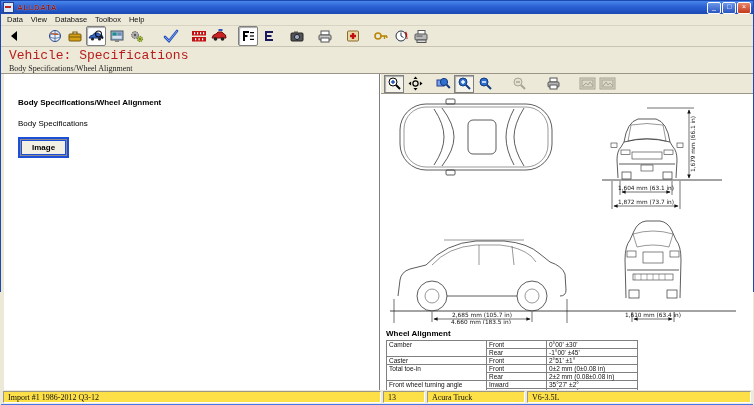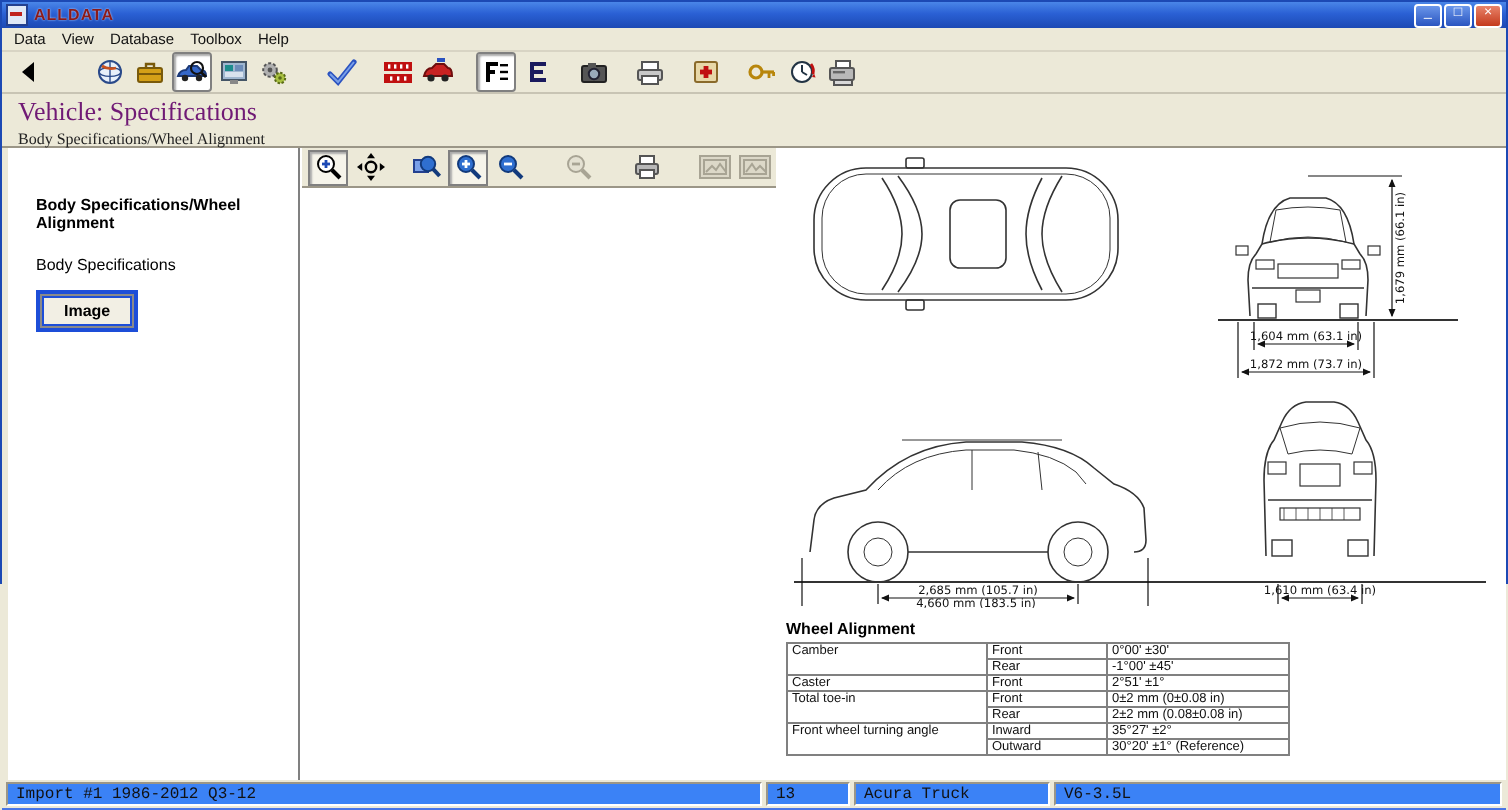--- a/index.html
+++ b/index.html
@@ -24,49 +24,49 @@
 
   
   .toolbar{height:20px;display:flex;align-items:center;padding-left:5px;border-bottom:1px solid #c8c4b4;}
   .tbi{width:18px;height:18px;display:inline-flex;align-items:center;justify-content:center;margin-right:2px;}
   .tbi.pressed{border:1px solid #808080;background:#fff;box-shadow:inset 1px 1px 1px #aaa;border-radius:2px;}
   .tbi svg{display:block;}
   .sp8{width:8px;} .sp14{width:14px;} .sp20{width:20px;}
 
   
   .header{height:25px;padding:1px 0 0 8px;border-bottom:1px solid #9b9687;background:#ece9d8;}
-  .header .vtitle{font-family:Liberation Serif, serif;font-size:13px;color:#701a75;}
+  .header .vtitle{font-family:Liberation Mono, monospace;font-size:13px;color:#b91c1c;}
   .header .crumb{font-family:"Liberation Serif", serif;font-size:8px;color:#222;margin-top:1px;}
 
   
   .main{display:flex;height:316px;}
   .lpanel{width:379px;background:#fff;border-right:1px solid #808080;border-left:3px solid #ece9d8;
     box-sizing:border-box;padding:24px 0 0 14px;}
   .lpanel .h1{font-size:8px;font-weight:bold;color:#000;margin-bottom:12px;}
   .lpanel .h2{font-size:8px;font-weight:normal;color:#000;margin-bottom:8px;}
   .imgbtn{display:inline-block;font-size:8px;font-weight:bold;color:#000;background:#f2efe4;
     border:4px solid #1d4ed8;outline:1px solid #8a8a8a;outline-offset:-3px;padding:2px 10px;cursor:pointer;}
 
-  .rpanel{flex:1;display:flex;background:#fff;border-left:1px solid #fff;}
+  .rpanel{flex:1;display:flex;flex-direction:column;background:#fff;border-left:1px solid #fff;}
   .vtoolbar{height:19px;background:#ece9d8;border-bottom:1px solid #9b9687;display:flex;align-items:center;padding-left:3px;}
   .vti{width:18px;height:16px;display:inline-flex;align-items:center;justify-content:center;margin-right:2px;}
   .vti.pressed{border:1px solid #808080;background:#f6f4ea;box-shadow:inset 1px 1px 1px #aaa;}
   .rcontent{flex:1;background:#fff;overflow:hidden;padding-left:3px;}
 
   
   .wa-title{font-size:8px;font-weight:bold;color:#000;margin:1px 0 2px 2px;}
   table.wa{border-collapse:collapse;margin-left:2px;}
   table.wa td{border:1px solid #808080;font-size:6.5px;line-height:7px;padding:0 2px;color:#111;
     height:7px;vertical-align:top;white-space:nowrap;}
   td.c1{width:95px;} td.c2{width:55px;} td.c3{width:86px;}
 
   
   .statusbar{height:14px;display:flex;align-items:stretch;gap:2px;padding:1px 2px;background:#ece9d8;box-sizing:border-box;}
-  .scell{border:1px solid;border-color:#9b9687 #fff #fff #9b9687;background:#3b82f6;
-    font-family:Liberation Mono, monospace;font-size:8px;color:#111;display:flex;align-items:center;padding:0 4px;box-sizing:border-box;}
+  .scell{border:1px solid;border-color:#9b9687 #fff #fff #9b9687;background:#fde047;
+    font-family:Liberation Serif, serif;font-size:8px;color:#111;display:flex;align-items:center;padding:0 4px;box-sizing:border-box;}
   .scell.import{width:378px;}
   .scell.count{width:42px;text-align:center;}
   .scell.make{width:98px;}
   .scell.model{width:102px;}
   .scell.engine{flex:1;}
 
   .btmstrip{height:7px;background:linear-gradient(180deg,#4d79e8,#2850c0);}
 
   .dimtext{font-family:"DejaVu Sans", sans-serif;}
 </style>

